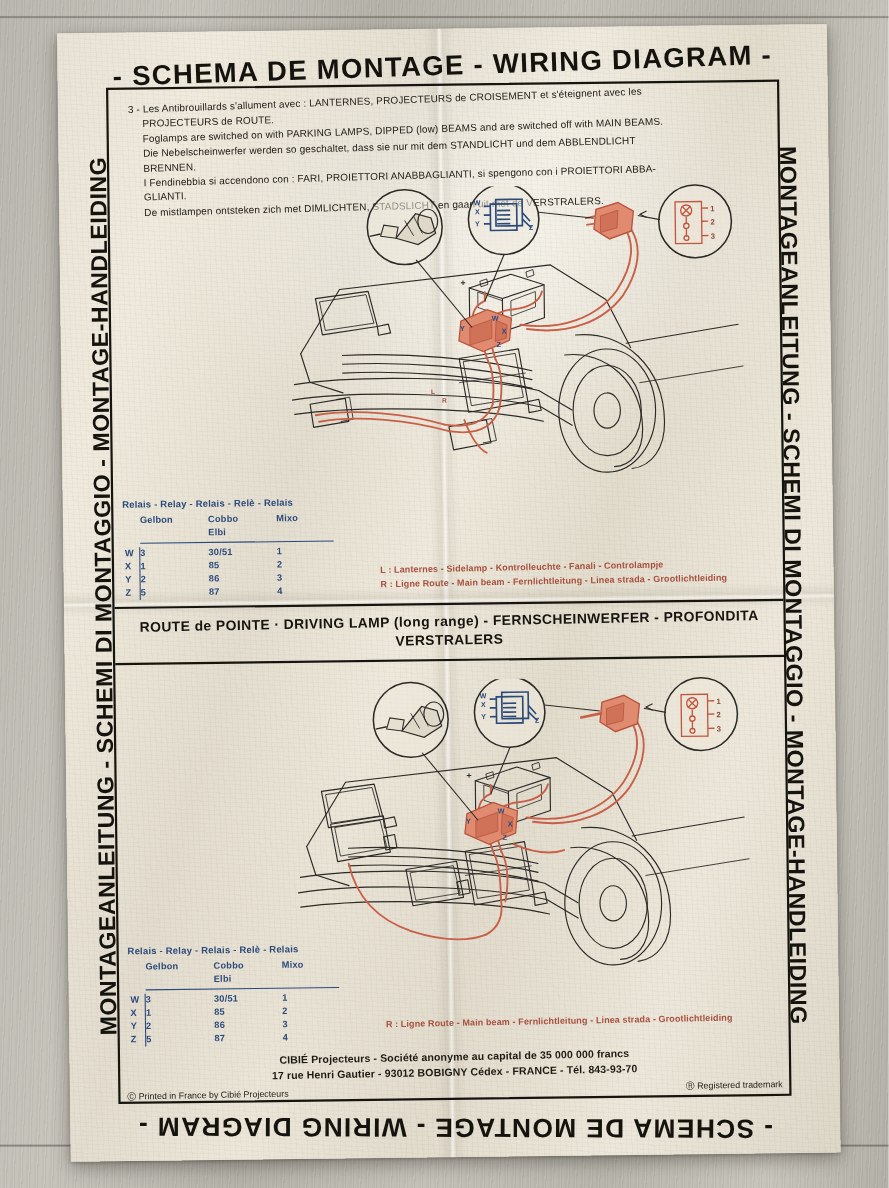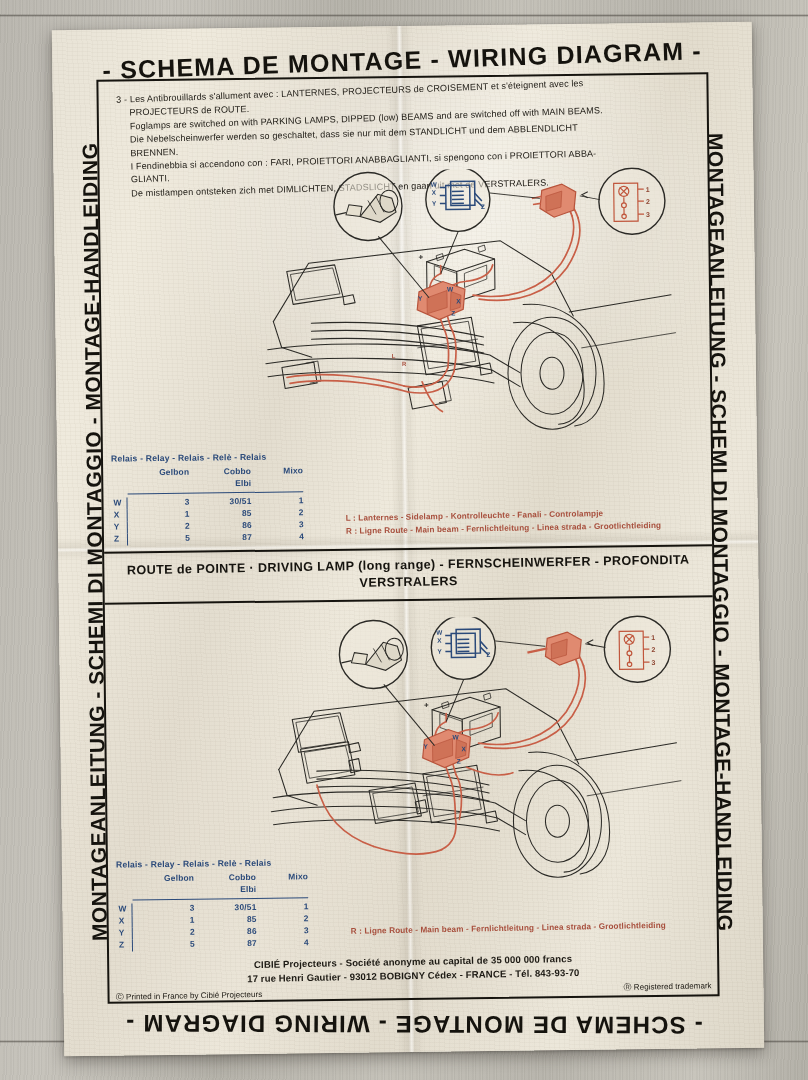--- a/index.html
+++ b/index.html
@@ -136,21 +136,21 @@
 
   
   .relay-table {
     position: absolute;
     color: #2b4a7a;
     font-size: 8.4px;
     letter-spacing: 0.2px;
   }
   .relay-title { font-weight: 700; margin-bottom: 4px; font-size: 8.6px; }
   .relay-grid { display: grid; grid-template-columns: 16px 62px 62px 52px; }
-  .relay-grid div { text-align: right; line-height: 1.42; font-weight: 700; }
+  .relay-grid div { text-align: left; line-height: 1.42; font-weight: 700; }
   .relay-grid .rowlabel { text-align: left; padding-left: 2px; border-right: 1.4px solid #2b4a7a; }
   .relay-head { font-weight: 700; }
   .relay-rule {
     height: 1.5px; background: #2b4a7a; margin: 2px 0 3px 16px; width: 176px;
     border-radius: 1px;
   }
 
   
   .legend {
     position: absolute;

